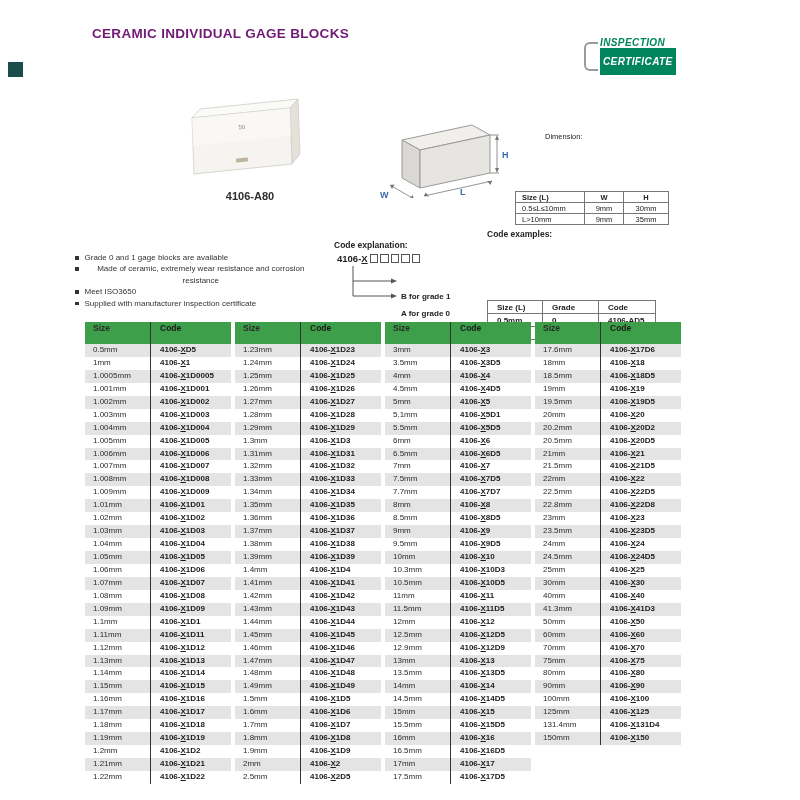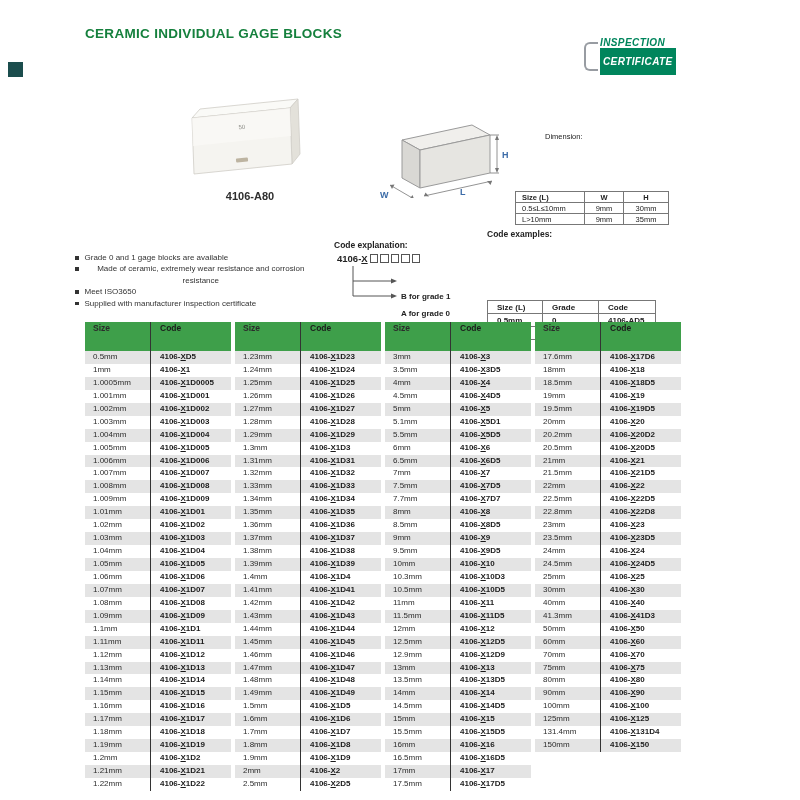--- a/index.html
+++ b/index.html
@@ -1,21 +1,21 @@
 <!DOCTYPE html>
 <html><head>
 <meta charset="utf-8">
 <style>
   html,body{margin:0;padding:0;background:#fff;}
   .page{position:relative;width:800px;height:800px;background:#fff;overflow:hidden;
         font-family:"Liberation Sans",sans-serif;color:#2e2e2e;}
   .abs{position:absolute;}
 
   
-  .title{left:85px;top:26px;font-size:13.5px;font-weight:bold;color:#15803d;letter-spacing:.3px;}
+  .title{left:92px;top:26px;font-size:13.5px;font-weight:bold;color:#701a75;letter-spacing:.3px;}
 
   
   .edge-marker{left:8px;top:62px;width:15px;height:15px;background:#1b4d4d;}
 
   
   .badge{left:584px;top:37px;display:flex;align-items:center;}
   .badge-bracket{width:12px;height:25px;border:2px solid #989ca2;border-right:none;
                  border-radius:6px 0 0 6px;margin-right:2px;}
   .badge-text{display:flex;flex-direction:column;line-height:11px;}
   .badge-l1{font-size:10px;font-weight:bold;font-style:italic;color:#00855c;letter-spacing:.4px;}
@@ -47,21 +47,21 @@
   
   .code-line{left:337px;top:253px;font-size:9.5px;font-weight:bold;color:#222;display:flex;align-items:center;}
   .ux{text-decoration:underline;text-underline-offset:1px;}
   .pbox{display:inline-block;width:6.5px;height:6.5px;border:1px solid #555;margin-left:2px;}
   .grade-a{left:401px;top:277px;font-size:8px;font-weight:bold;color:#222;margin-top:32px;}
   .grade-b{left:401px;top:292px;font-size:8px;font-weight:bold;color:#222;}
 
   
   .size-tables{left:85px;top:322px;width:600px;display:flex;gap:4px;}
   .tgroup{width:146px;flex:none;}
-  .thead{display:flex;height:29px;line-height:13px;background:#3e9f4a;color:#fff;
+  .thead{display:flex;height:22px;line-height:13px;background:#3e9f4a;color:#fff;
          font-size:8.5px;font-weight:bold;}
   .trow{display:flex;height:12.95px;line-height:12.95px;font-size:8px;background:#fff;}
   .trow.alt{background:#e4e4e4;}
   .c-size{width:57px;flex:none;padding-left:8px;color:#2b2b2b;}
   .c-code{flex:1;padding-left:9px;font-weight:bold;color:#1b1b1b;border-left:1px solid #333;}
   .thead .c-code{border-left:1px solid #333;}
 
   svg text{font-family:"Liberation Sans",sans-serif;}
 </style>
 </head>

